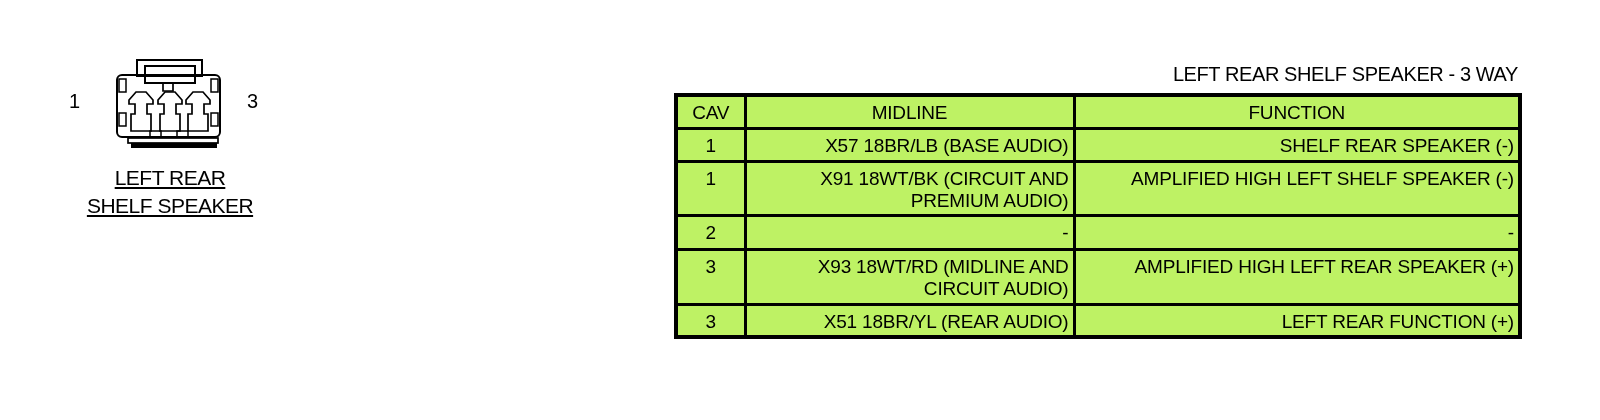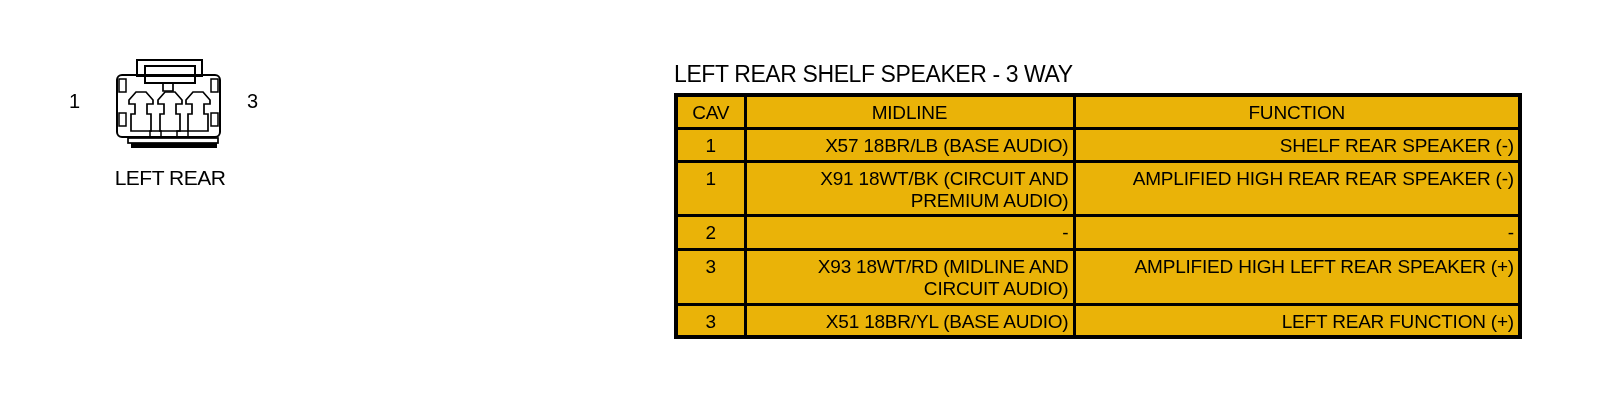--- a/index.html
+++ b/index.html
@@ -25,40 +25,41 @@
   .pin-left  { left: 14px;  top: 36px; }
   .pin-right { left: 192px; top: 36px; }
   .caption {
     position: absolute;
     left: -20px; top: 109px; width: 270px;
     text-align: center;
     font-size: 21px;
     line-height: 28px;
     letter-spacing: -0.5px;
     white-space: nowrap;
+    text-decoration: underline;
   }
 
   
   .table-title {
     position: absolute;
     left: 674px; top: 63px; width: 844px;
-    text-align: left;
-    font-size: 23px;
+    text-align: right;
+    font-size: 20px;
     line-height: 22px;
     letter-spacing: -0.4px;
   }
 
   
   table.pinout {
     position: absolute;
     left: 674px; top: 93px;
     width: 844px;
     border-collapse: collapse;
     table-layout: fixed;
-    background: #eab308;
+    background: #bef264;
     border: 4px solid #000000;
     font-size: 19px;
     letter-spacing: -0.2px;
   }
   table.pinout th, table.pinout td {
     border: 3px solid #000000;
     font-weight: 400;
     overflow: hidden;
   }
   table.pinout thead tr { height: 33px; }
@@ -99,20 +100,21 @@
 
       <rect x="95" y="76" width="11" height="6" stroke-width="1.5"></rect>
       <rect x="122" y="76" width="11" height="6" stroke-width="1.5"></rect>
 
       <rect x="73" y="83" width="90" height="5" stroke-width="1.7"></rect>
       <rect x="76" y="88" width="86" height="5" fill="#000000" stroke="none"></rect>
     </svg>
 
     <div class="caption">
       <div>LEFT REAR</div>
+      <div>SHELF SPEAKER</div>
     </div>
   </div>
 
   <div class="table-title">LEFT REAR SHELF SPEAKER - 3 WAY</div>
 
   <table class="pinout">
     <colgroup>
       <col style="width:69px">
       <col style="width:329px">
       <col style="width:446px">
@@ -127,34 +129,34 @@
     <tbody>
       <tr class="r-short">
         <td class="cav">1</td>
         <td class="wide">X57 18BR/LB (BASE AUDIO)</td>
         <td class="wide">SHELF REAR SPEAKER (-)</td>
       </tr>
       <tr class="r-tall">
         <td class="cav">1</td>
         <td class="wide">X91 18WT/BK (CIRCUIT AND
 PREMIUM AUDIO)</td>
-        <td class="wide">AMPLIFIED HIGH REAR REAR SPEAKER (-)</td>
+        <td class="wide">AMPLIFIED HIGH LEFT SHELF SPEAKER (-)</td>
       </tr>
       <tr class="r-mid">
         <td class="cav">2</td>
         <td class="wide">-</td>
         <td class="wide">-</td>
       </tr>
       <tr class="r-tall2">
         <td class="cav">3</td>
         <td class="wide">X93 18WT/RD (MIDLINE AND
 CIRCUIT AUDIO)</td>
         <td class="wide">AMPLIFIED HIGH LEFT REAR SPEAKER (+)</td>
       </tr>
       <tr class="r-short">
         <td class="cav">3</td>
-        <td class="wide">X51 18BR/YL (BASE AUDIO)</td>
+        <td class="wide">X51 18BR/YL (REAR AUDIO)</td>
         <td class="wide">LEFT REAR FUNCTION (+)</td>
       </tr>
     </tbody>
   </table>
 
 </div>
 
 </body></html>

